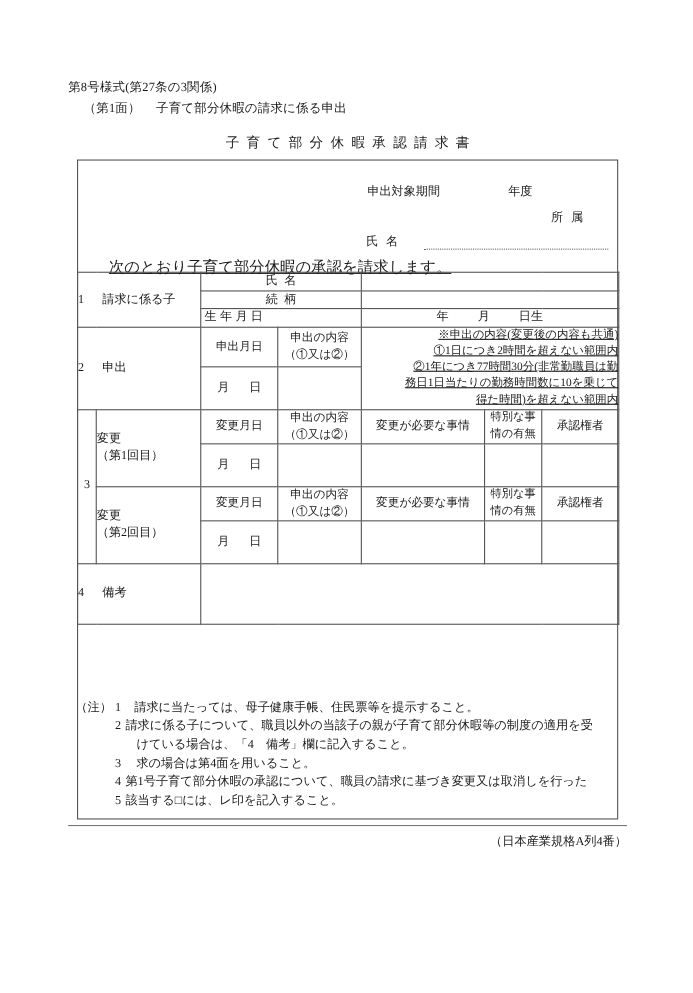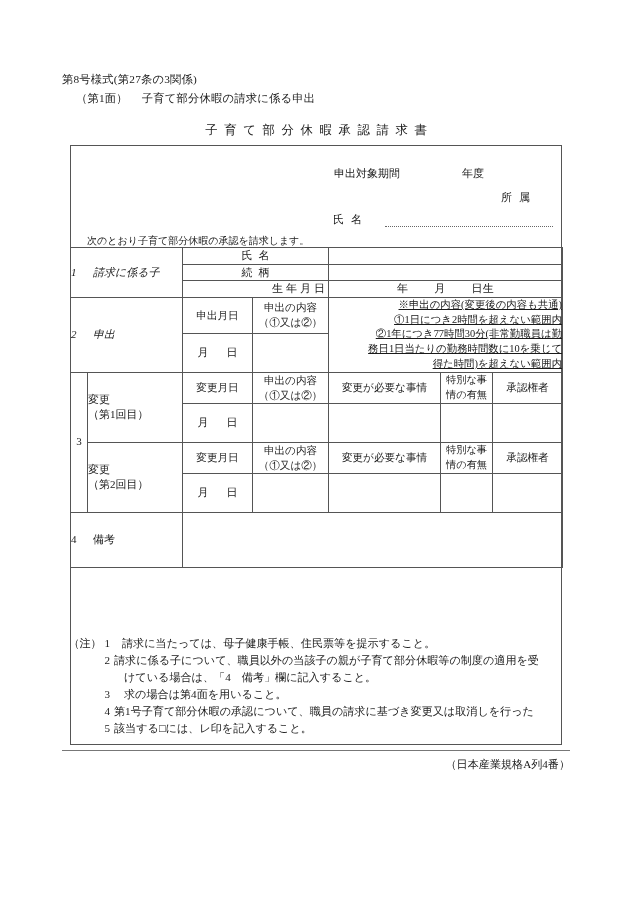--- a/index.html
+++ b/index.html
@@ -115,24 +115,25 @@
     letter-spacing: 7px;
   }
   .field-row .fv {
     flex: 1 1 auto;
     border-bottom: 1px dotted #666;
     height: 13px;
   }
 
   .lead-sentence {
     position: absolute;
-    left: 16px;
+    left: 28px;
     top: 88px;
-    font-size: 10px;
-    white-space: nowrap;
+    font-size: 14px;
+    white-space: nowrap;
+    text-decoration: underline;
   }
 
   
   .main-table {
     position: absolute;
     left: 70px;
     top: 247px;
     width: 492px;
     border-collapse: collapse;
     table-layout: fixed;
@@ -142,31 +143,30 @@
     border: 1px solid #555;
     padding: 0;
     vertical-align: middle;
     line-height: 1.42;
   }
   .c-pad { padding: 2px 5px; }
 
   .lbl-num {
     text-align: left;
     padding-left: 9px;
-    font-style: italic;
   }
   .lbl-num .num { display: inline-block; width: 22px; }
 
   .sub-label {
     text-align: center;
     letter-spacing: 6px;
     text-indent: 6px;
   }
   .sub-label-tight {
-    text-align: right;
+    text-align: left;
     letter-spacing: 3px;
     text-indent: 3px;
   }
   .blank-cell { }
 
   .dob-value {
     text-align: center;
     letter-spacing: 0.3px;
   }
   .dob-value .sp { display: inline-block; width: 26px; }

